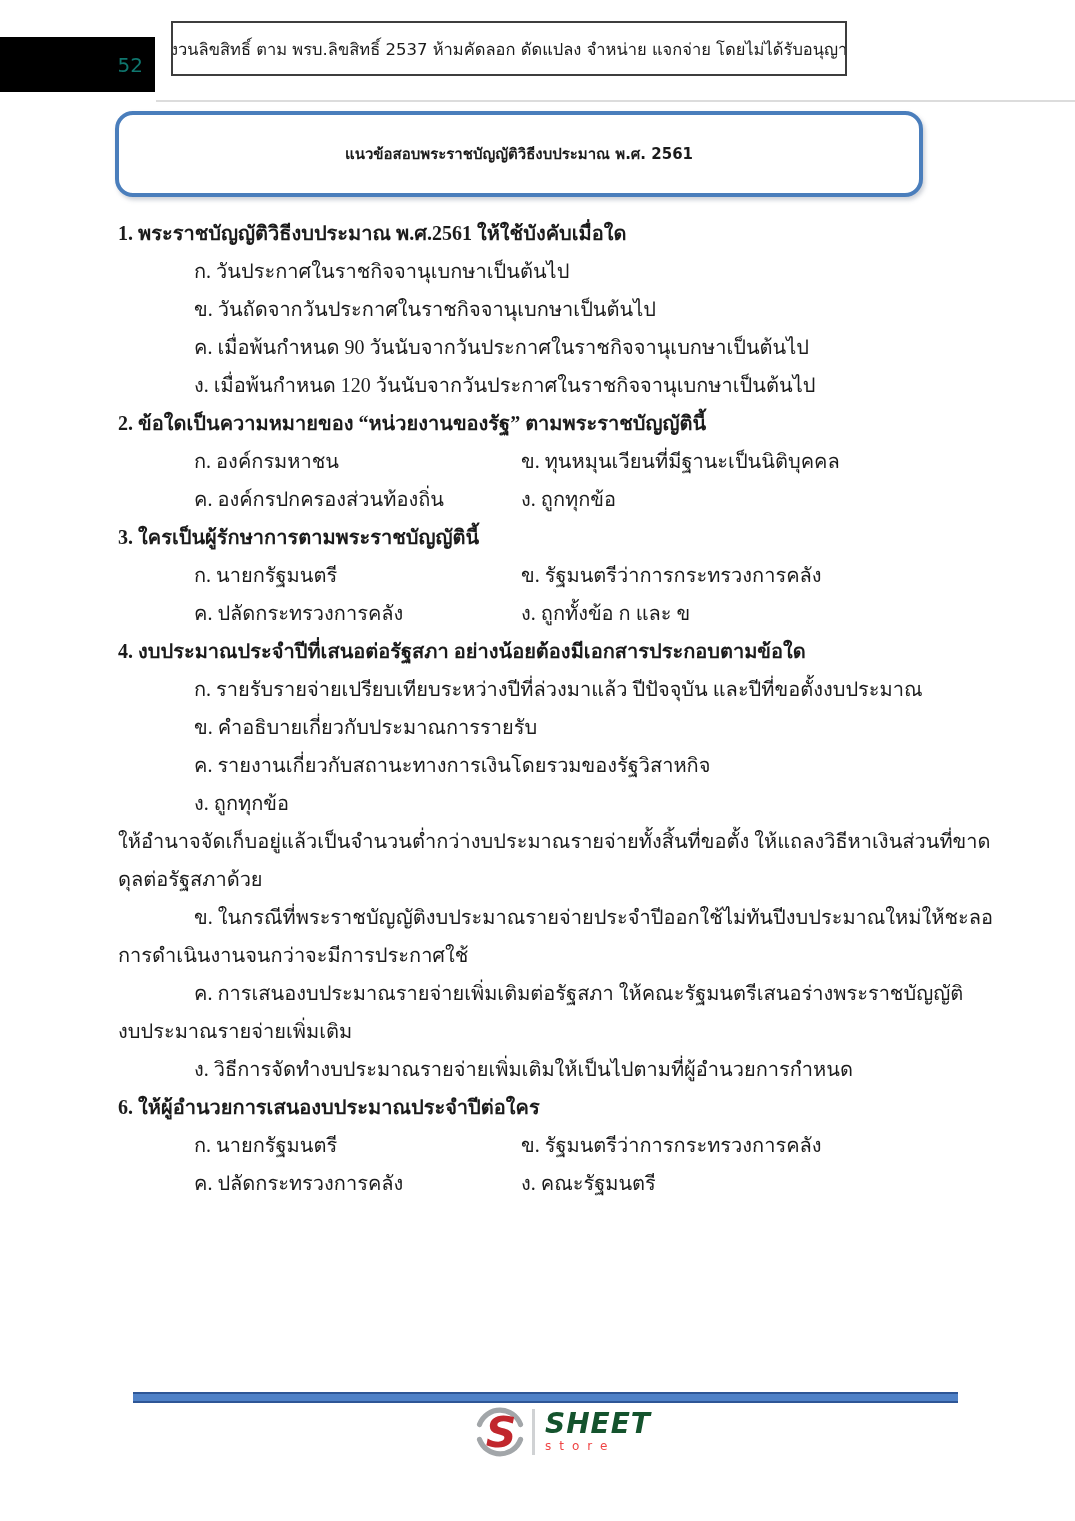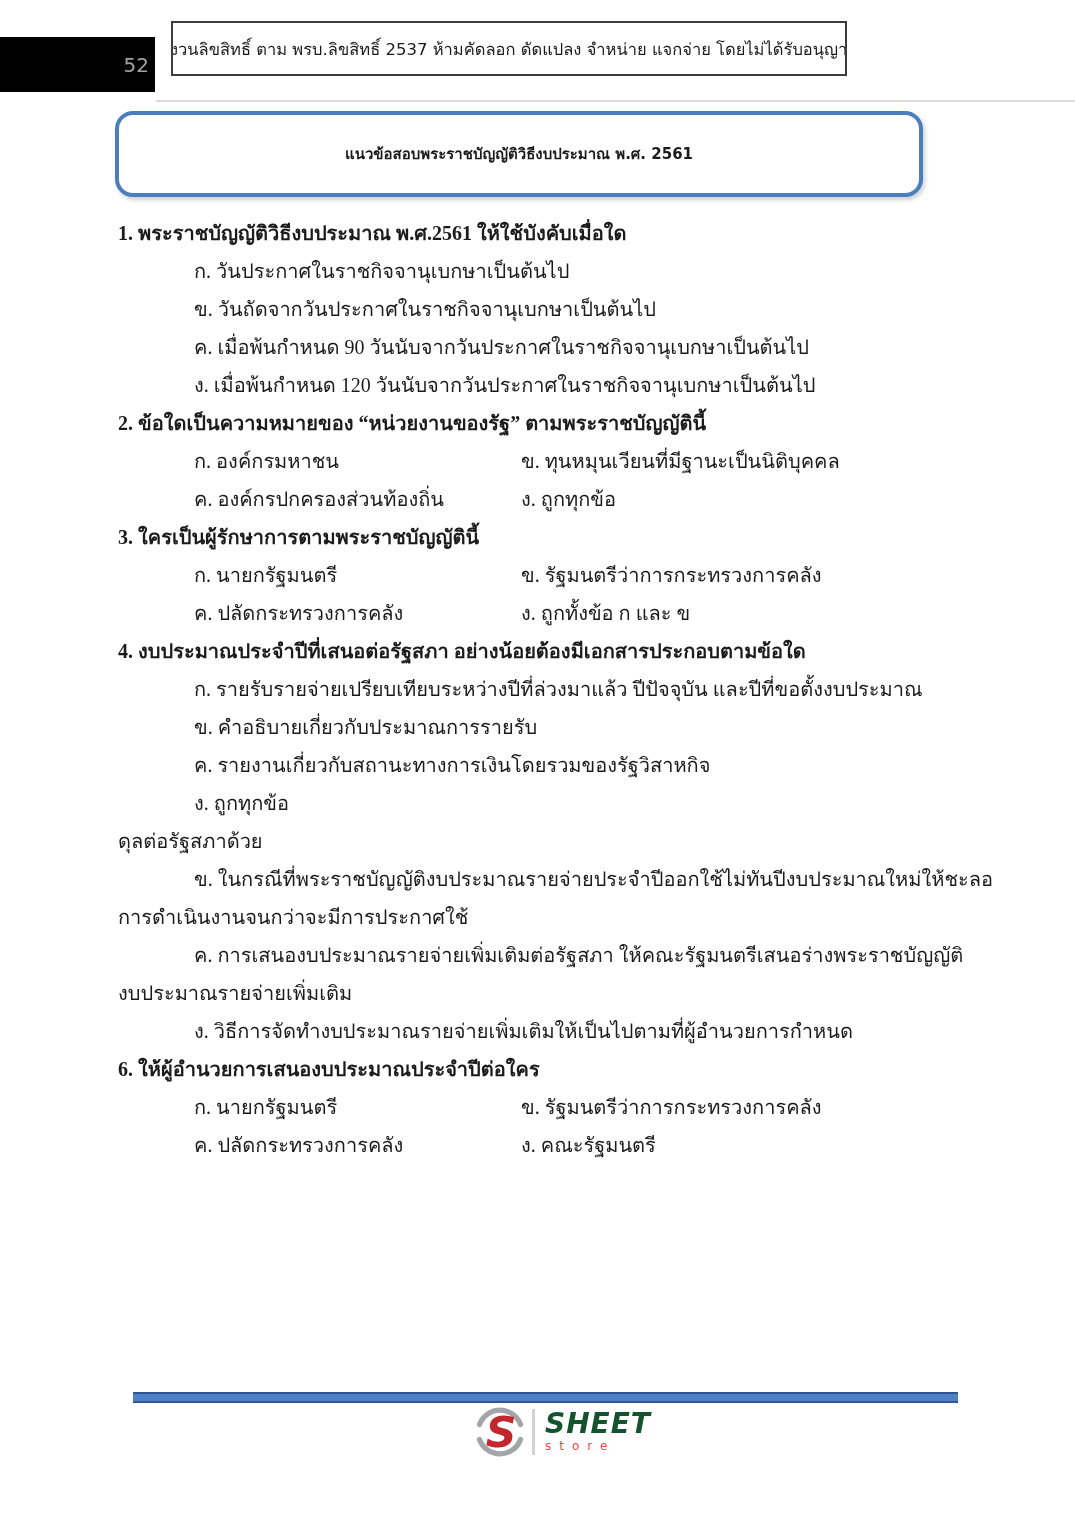--- a/index.html
+++ b/index.html
@@ -5,23 +5,23 @@
   html,body { margin:0; padding:0; background:#ffffff; }
   .page {
     position:relative; width:1075px; height:1521px; background:#ffffff;
     font-family:"DejaVu Sans","Liberation Sans",sans-serif; color:#1b1b1b;
     overflow:hidden;
   }
 
   
   .page-number-box {
     position:absolute; left:0; top:37px; width:155px; height:55px;
-    background:#000000; color:#a3a3a3; box-sizing:border-box;
+    background:#000000; color:#0f766e; box-sizing:border-box;
     display:flex; align-items:center; justify-content:flex-end;
-    padding-right:6px; font-size:20px;
+    padding-right:12px; font-size:20px;
   }
   .copyright-box {
     position:absolute; left:171px; top:21px; width:676px; height:55px;
     border:2px solid #3d3d3d; box-sizing:border-box; background:#ffffff;
     display:flex; align-items:center; justify-content:center;
     font-size:16.5px; white-space:nowrap; overflow:hidden;
   }
   .header-rule {
     position:absolute; left:156px; top:100px; width:919px; height:2px;
     background:#dcdcdc;
@@ -103,20 +103,21 @@
       <span class="col1">ค. ปลัดกระทรวงการคลัง</span>
       <span class="col2">ง. ถูกทั้งข้อ ก และ ข</span>
     </div>
 
     <div class="row q-title">4. งบประมาณประจำปีที่เสนอต่อรัฐสภา อย่างน้อยต้องมีเอกสารประกอบตามข้อใด</div>
     <div class="row opt">ก. รายรับรายจ่ายเปรียบเทียบระหว่างปีที่ล่วงมาแล้ว ปีปัจจุบัน และปีที่ขอตั้งงบประมาณ</div>
     <div class="row opt">ข. คำอธิบายเกี่ยวกับประมาณการรายรับ</div>
     <div class="row opt">ค. รายงานเกี่ยวกับสถานะทางการเงินโดยรวมของรัฐวิสาหกิจ</div>
     <div class="row opt">ง. ถูกทุกข้อ</div>
 
+    <div class="row cont">ให้อำนาจจัดเก็บอยู่แล้วเป็นจำนวนต่ำกว่างบประมาณรายจ่ายทั้งสิ้นที่ขอตั้ง ให้แถลงวิธีหาเงินส่วนที่ขาด</div>
     <div class="row cont">ดุลต่อรัฐสภาด้วย</div>
     <div class="row opt">ข. ในกรณีที่พระราชบัญญัติงบประมาณรายจ่ายประจำปีออกใช้ไม่ทันปีงบประมาณใหม่ให้ชะลอ</div>
     <div class="row cont">การดำเนินงานจนกว่าจะมีการประกาศใช้</div>
     <div class="row opt">ค. การเสนองบประมาณรายจ่ายเพิ่มเติมต่อรัฐสภา ให้คณะรัฐมนตรีเสนอร่างพระราชบัญญัติ</div>
     <div class="row cont">งบประมาณรายจ่ายเพิ่มเติม</div>
     <div class="row opt">ง. วิธีการจัดทำงบประมาณรายจ่ายเพิ่มเติมให้เป็นไปตามที่ผู้อำนวยการกำหนด</div>
 
     <div class="row q-title">6. ให้ผู้อำนวยการเสนองบประมาณประจำปีต่อใคร</div>
     <div class="row">
       <span class="col1">ก. นายกรัฐมนตรี</span>

